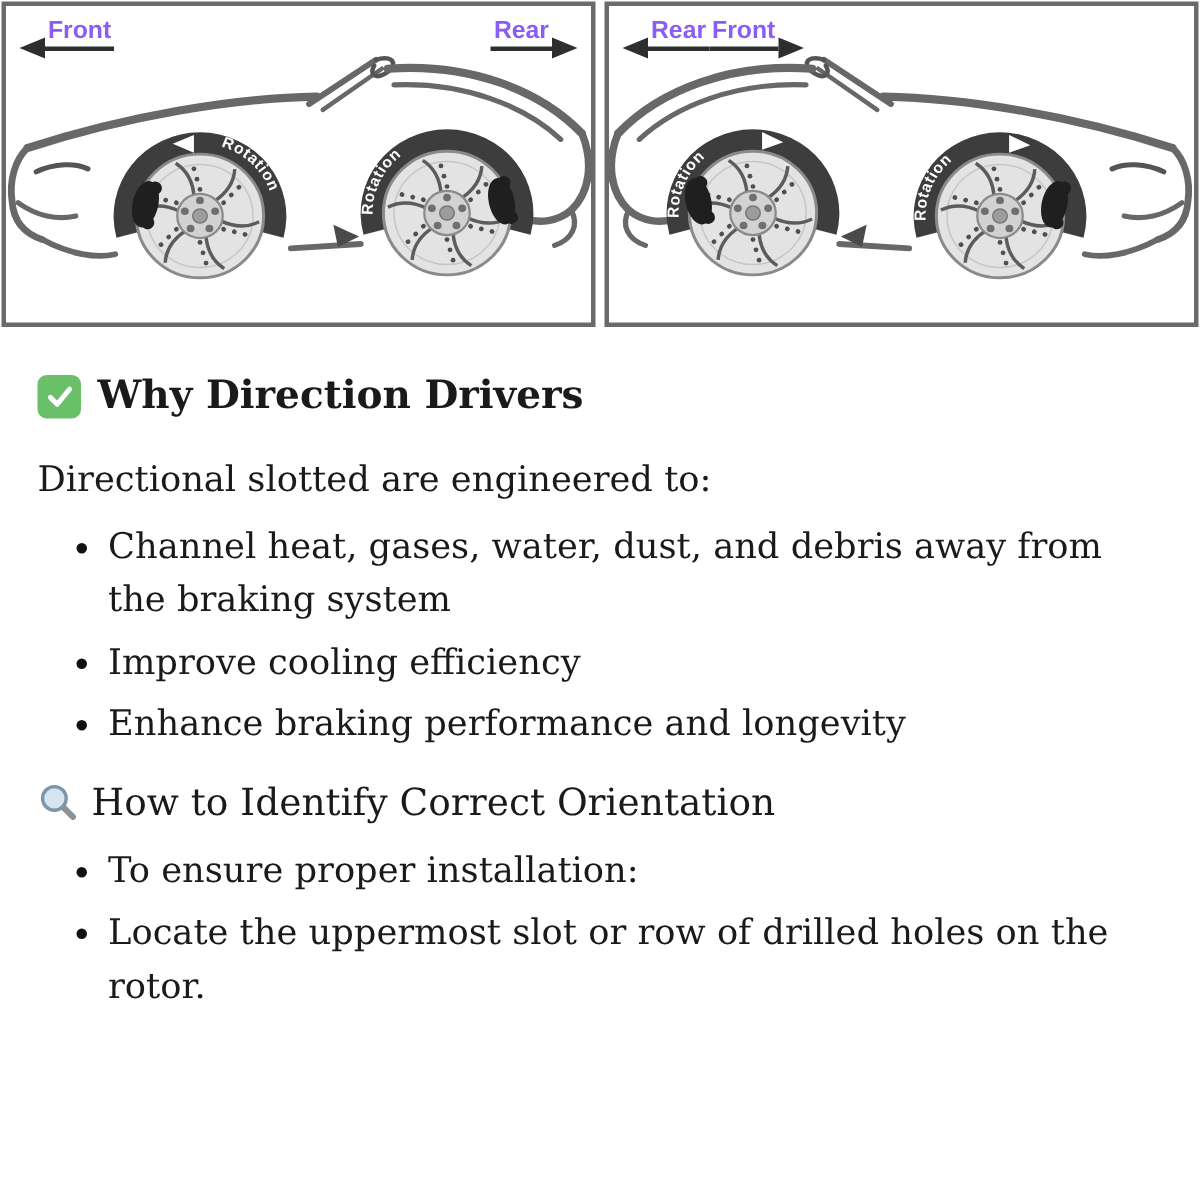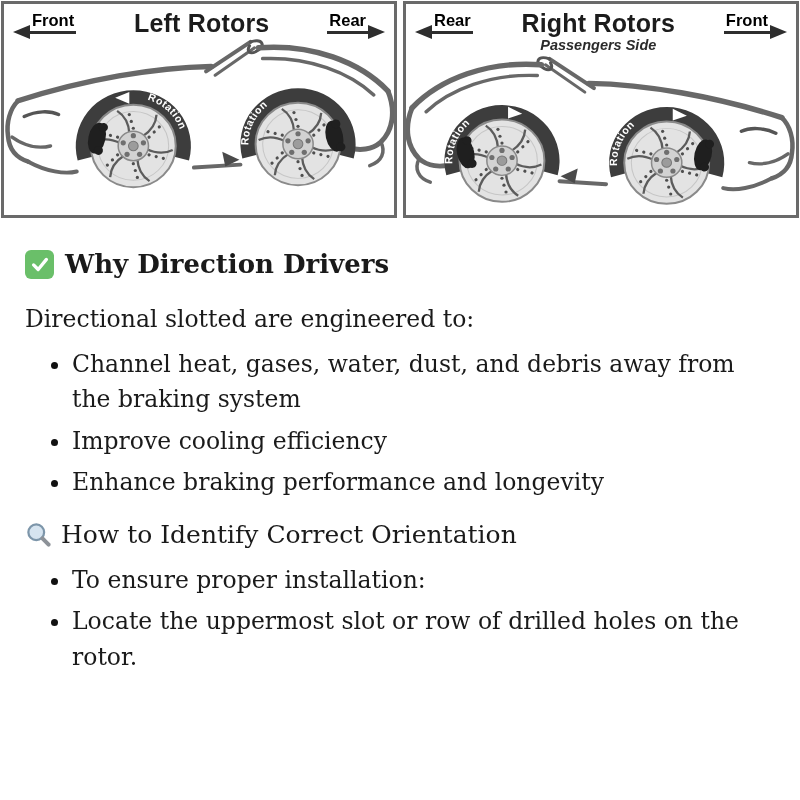--- a/index.html
+++ b/index.html
@@ -6,21 +6,21 @@
   .page{width:800px;height:800px;background:#fff;overflow:hidden;
         font-family:"DejaVu Serif",serif;color:#1a1a1a;}
 
   
   .diagram{display:flex;gap:6px;height:219px;box-sizing:border-box;padding:1px;}
   .panel{flex:1;border:3px solid #6a6a6a;box-sizing:border-box;background:#fff;
          display:flex;flex-direction:column;overflow:hidden;}
   .panel-header{display:grid;grid-template-columns:auto 1fr auto;align-items:start;
                 padding:7px 9px 0;font-family:"Liberation Sans",sans-serif;}
   .dir{display:flex;align-items:flex-end;}
-  .dir-label{font-weight:bold;font-size:16.5px;color:#000000;
+  .dir-label{font-weight:bold;font-size:16.5px;color:#8b5cf6;
              border-bottom:3.5px solid #2e2e2e;padding:0 2px 1px;}
   .arr{width:0;height:0;border-top:7px solid transparent;border-bottom:7px solid transparent;}
   .arr-l{border-right:17px solid #2e2e2e;margin-bottom:-5px;}
   .arr-r{border-left:17px solid #2e2e2e;margin-bottom:-5px;}
   .titles{text-align:center;line-height:1;}
   .panel-title{font-size:25px;font-weight:bold;color:#1c1c1c;letter-spacing:.2px;}
   .panel-subtitle{font-size:14.5px;font-weight:bold;font-style:italic;color:#2b2b2b;margin-top:2px;}
   .car{width:100%;height:163px;display:block;}
 
   
@@ -150,21 +150,20 @@
 
   <div class="diagram">
 
     <section class="panel">
       <div class="panel-header">
         <div class="dir">
           <span class="arr arr-l"></span>
           <span class="dir-label">Front</span>
         </div>
         <div class="titles">
-          <div class="panel-title">Left Rotors</div>
         </div>
         <div class="dir">
           <span class="dir-label">Rear</span>
           <span class="arr arr-r"></span>
         </div>
       </div>
       <svg class="car" viewBox="0 0 386 166" preserveAspectRatio="none">
         <use href="#car-body"></use>
         <use href="#wheel-def" transform="translate(128,112)"></use>
         <use href="#caliper-def" transform="translate(92,104) rotate(12)"></use>
@@ -174,24 +173,20 @@
         <use href="#rot-ccw-rear" transform="translate(291,110)"></use>
       </svg>
     </section>
 
     <section class="panel">
       <div class="panel-header">
         <div class="dir">
           <span class="arr arr-l"></span>
           <span class="dir-label">Rear</span>
         </div>
-        <div class="titles">
-          <div class="panel-title">Right Rotors</div>
-          <div class="panel-subtitle">Passengers Side</div>
-        </div>
         <div class="dir">
           <span class="dir-label">Front</span>
           <span class="arr arr-r"></span>
         </div>
       </div>
       <svg class="car" viewBox="0 0 386 166" preserveAspectRatio="none">
         <g transform="translate(386,0) scale(-1,1)">
             <use href="#car-body"></use>
           </g>
         <use href="#wheel-def" transform="translate(95,110)"></use>

